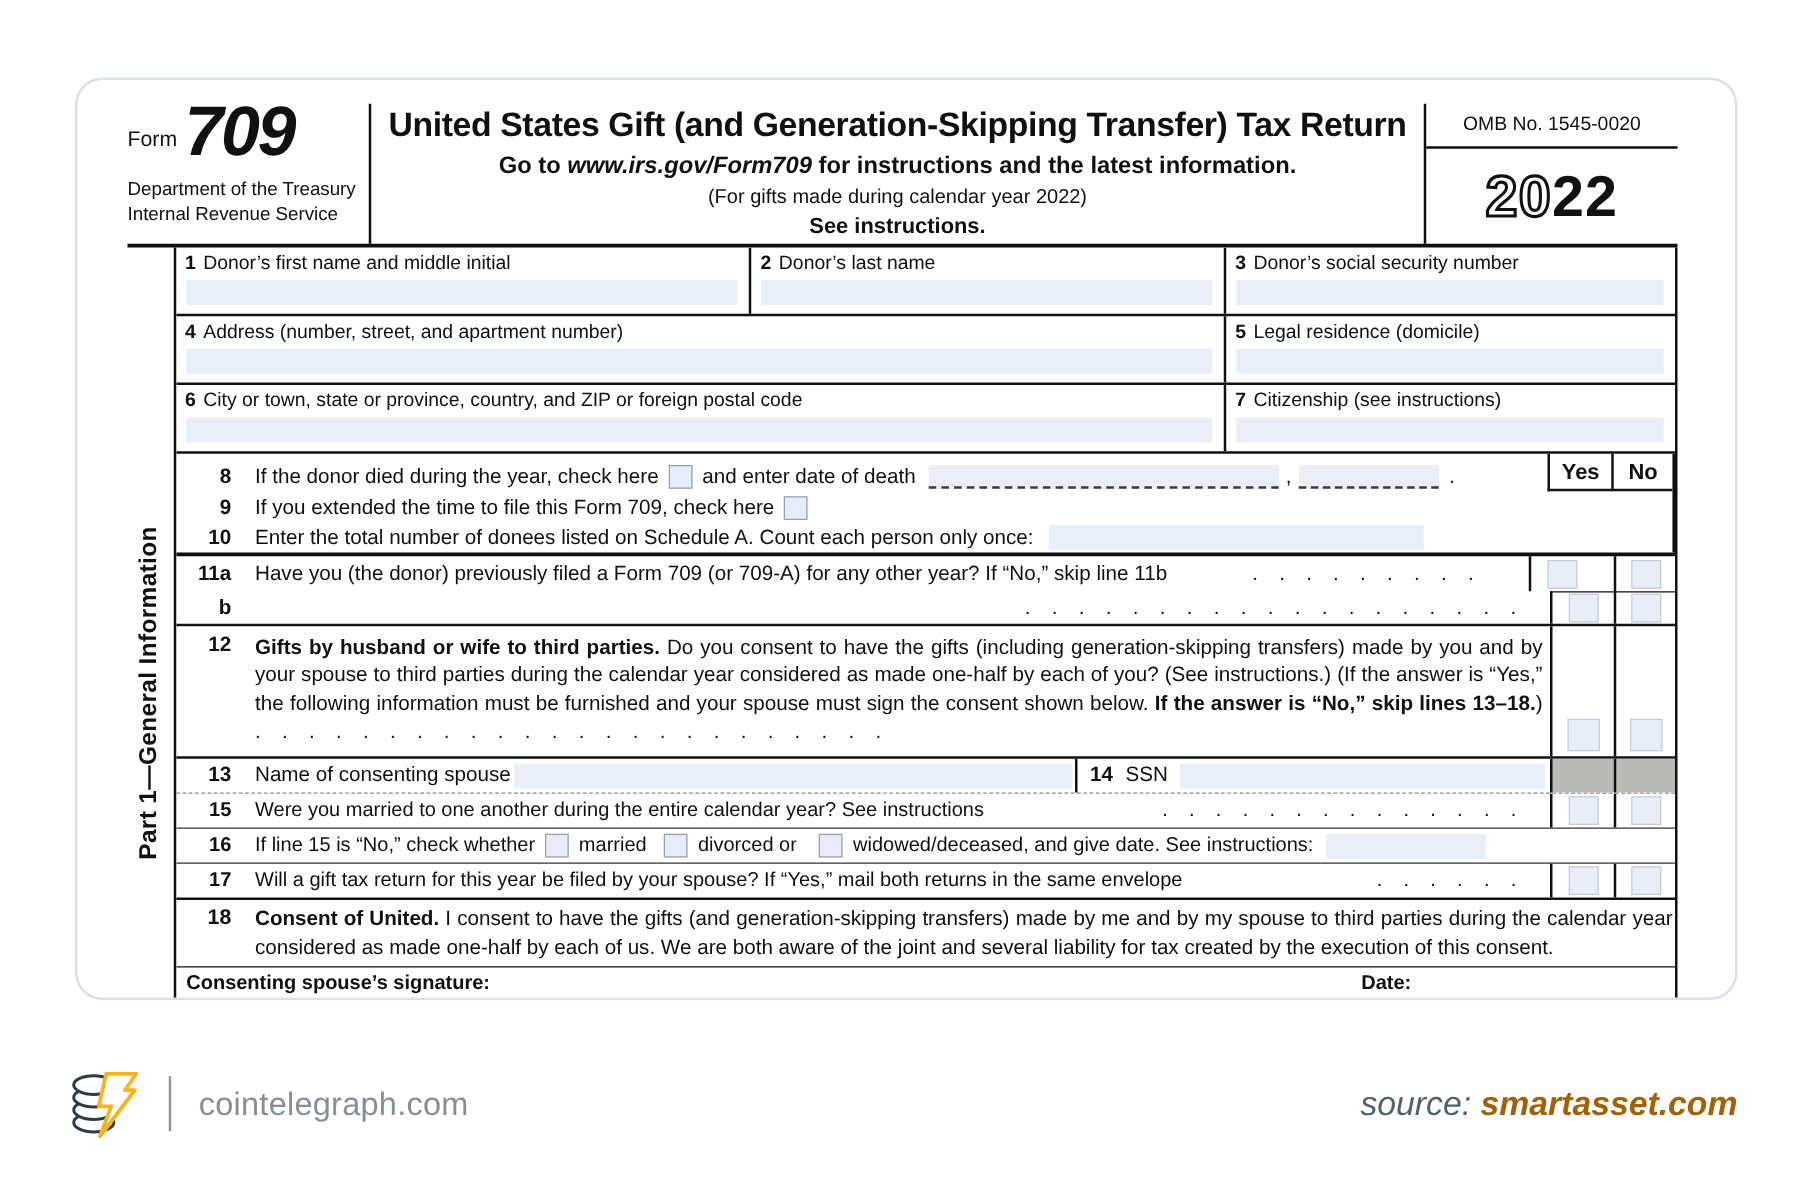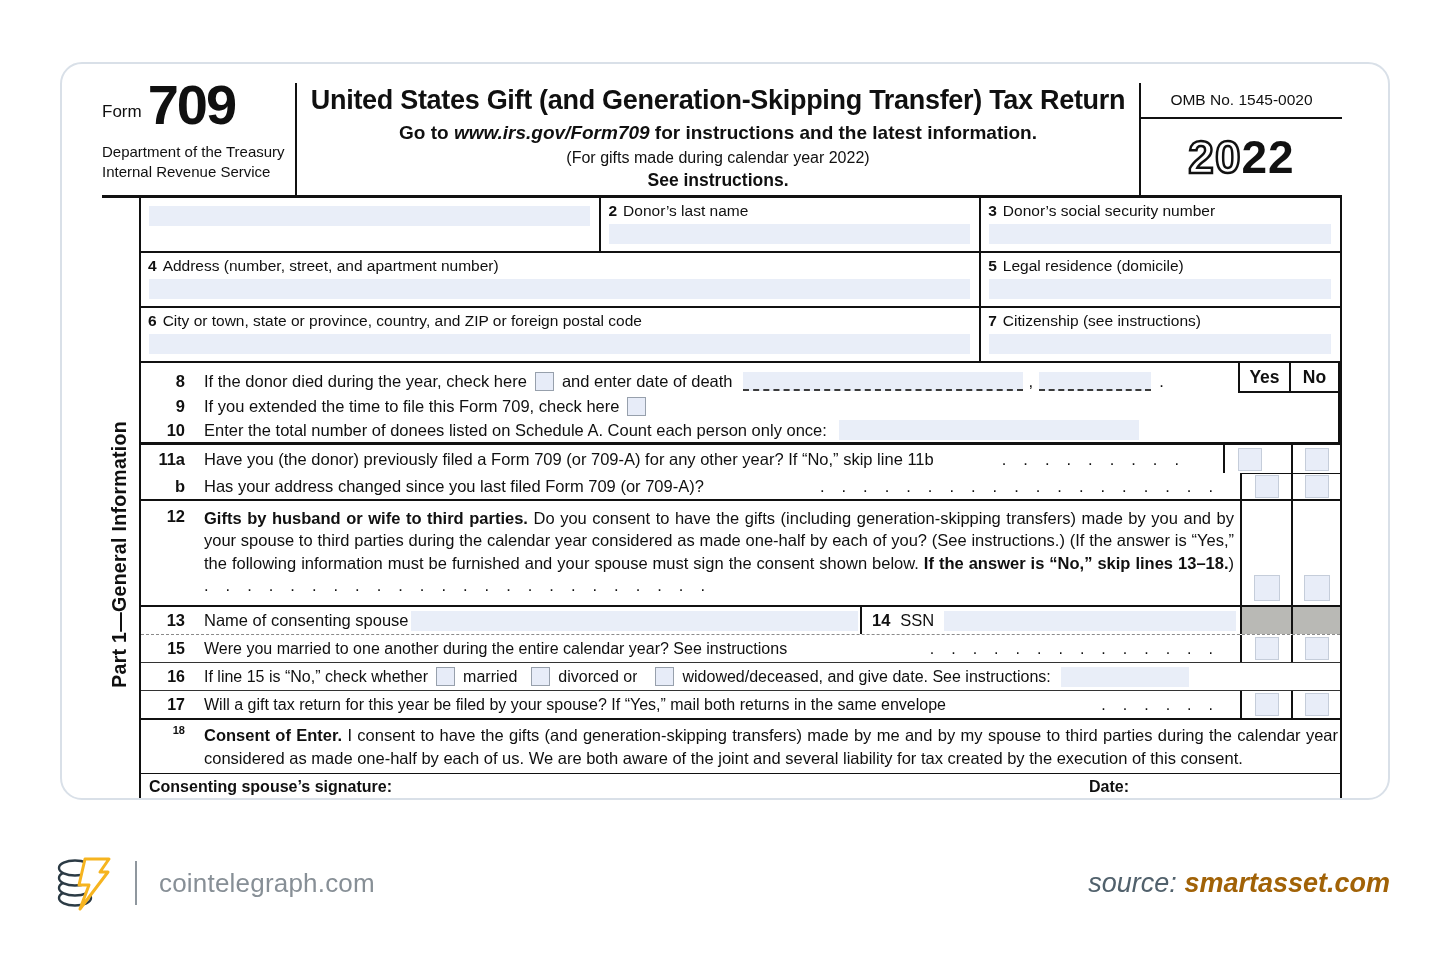--- a/index.html
+++ b/index.html
@@ -8,21 +8,21 @@
 
   
   .card { position:absolute; left:60px; top:62px; width:1330px; height:738px;
           background:#fff; border:2px solid #d9e0e8; border-radius:22px; overflow:hidden; }
 
   
   .hdr { position:relative; margin-left:40px; width:1240px; height:134px; display:flex; border-bottom:3px solid #111; }
   .hdr-left { width:193px; padding-top:14px; }
   .form-line { display:flex; align-items:flex-end; }
   .form-word { font-size:17px; padding-bottom:9px; }
-  .form-num  { font-size:56px; font-weight:700; letter-spacing:-2px; line-height:0.95; margin-left:6px; }
+  .form-num  { font-size:56px; font-weight:700; letter-spacing:-2px; line-height:0.95; margin-left:6px;font-style:italic; }
   .agency { font-size:15px; margin-top:11px; line-height:1.3; }
   .hdr-center { flex:1; height:112px; align-self:flex-end; border-left:2px solid #111; text-align:center; padding-top:2px; }
   .t-title { font-size:27px; font-weight:700; letter-spacing:-0.3px; }
   .t-goto  { font-size:19px; font-weight:700; margin-top:6px; }
   .t-goto .url { font-style:italic; }
   .t-cal   { font-size:16px; margin-top:5px; }
   .t-see   { font-size:17.5px; font-weight:700; margin-top:3px; }
   .hdr-right { width:203px; height:112px; align-self:flex-end; border-left:2px solid #111; display:flex; flex-direction:column; }
   .omb { height:36px; border-bottom:2px solid #111; display:flex; align-items:center; justify-content:center; font-size:15.5px; }
   .year { flex:1; display:flex; align-items:center; justify-content:center; font-size:46px; font-weight:700; letter-spacing:1px; }
@@ -135,20 +135,21 @@
     </div>
 
     <div class="part1">
       <span>Part 1—General Information</span>
     </div>
 
     <div class="tbl">
 
       <div class="idrow">
         <div class="idcell" style="width:460px">
+          <div class="idlab"><b>1</b><span>Donor’s first name and middle initial</span></div>
           <div class="fillbar"></div>
         </div>
         <div class="idcell" style="width:381px">
           <div class="idlab"><b>2</b><span>Donor’s last name</span></div>
           <div class="fillbar"></div>
         </div>
         <div class="idcell" style="width:362px">
           <div class="idlab"><b>3</b><span>Donor’s social security number</span></div>
           <div class="fillbar"></div>
         </div>
@@ -221,21 +222,20 @@
             <span class="bluebox"></span>
           </div>
         <div class="yn no">
             <span class="bluebox"></span>
           </div>
       </div>
 
       <div class="row row11b">
         <div class="main qline">
           <span class="num">b</span>
-          <span class="qtext">Has your address changed since you last filed Form 709 (or 709-A)?</span>
           <span class="dots endright">...................</span>
         </div>
         <div class="yn">
             <span class="bluebox"></span>
           </div>
         <div class="yn no">
             <span class="bluebox"></span>
           </div>
       </div>
 
@@ -305,22 +305,22 @@
         </div>
         <div class="yn">
             <span class="bluebox"></span>
           </div>
         <div class="yn no">
             <span class="bluebox"></span>
           </div>
       </div>
 
       <div class="row18">
-        <span class="num" style="font-size:11px">18</span>
-        <div class="para18"><b>Consent of Enter.</b><span> I consent to have the gifts (and generation-skipping transfers) made by me and by my spouse to third parties during the calendar year considered as made one-half by each of us. We are both aware of the joint and several liability for tax created by the execution of this consent.</span></div>
+        <span class="num" style="font-size:17px">18</span>
+        <div class="para18"><b>Consent of United.</b><span> I consent to have the gifts (and generation-skipping transfers) made by me and by my spouse to third parties during the calendar year considered as made one-half by each of us. We are both aware of the joint and several liability for tax created by the execution of this consent.</span></div>
       </div>
 
       <div class="sigrow">
         <span>Consenting spouse’s signature:</span>
         <span class="datelab">Date:</span>
       </div>
 
     </div>
   </div>
 

